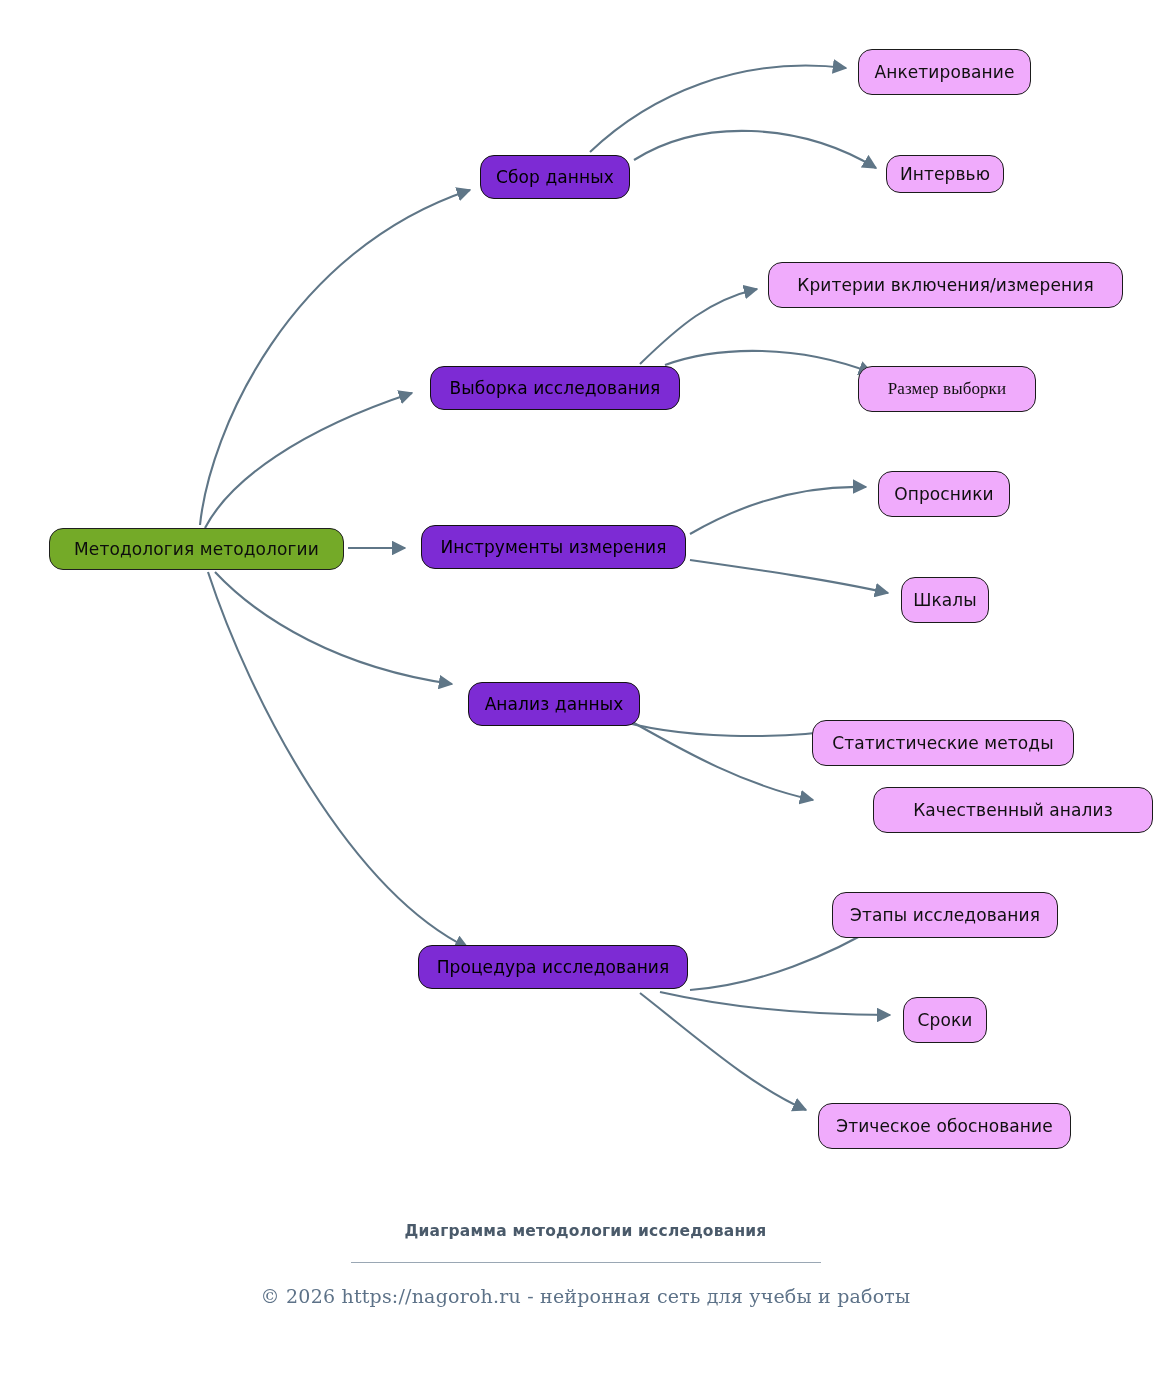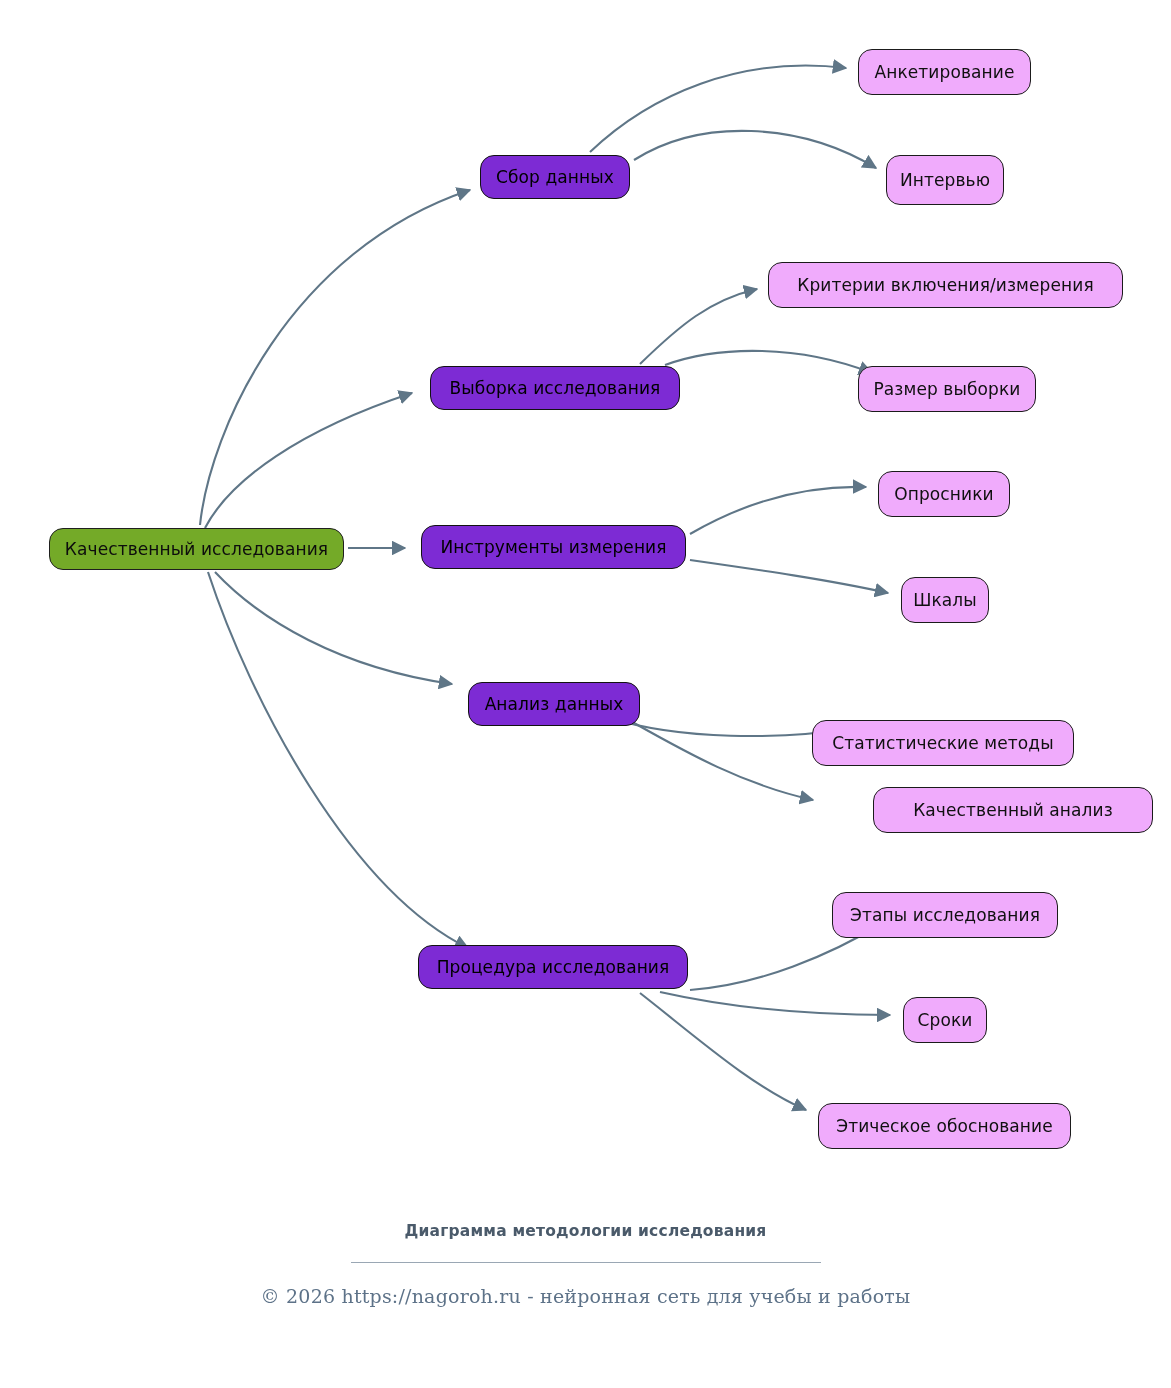--- a/index.html
+++ b/index.html
@@ -71,47 +71,47 @@
         <path d="M 610 718 C 680 740 780 740 855 728"></path>
         <path d="M 620 715 C 690 755 745 785 813 800"></path>
         <path d="M 690 990 C 760 985 830 955 885 922"></path>
         <path d="M 660 992 C 740 1010 820 1015 890 1015"></path>
         <path d="M 640 993 C 700 1040 750 1085 806 1110"></path>
       </g>
   </svg>
 
   <div id="node-layer">
       <div class="node node-root" style="left: 49px; top: 528px; width: 295px; height: 42px;">
-        <span>Качественный исследования</span>
+        <span>Методология методологии</span>
       </div>
       <div class="node node-branch" style="left: 480px; top: 155px; width: 150px; height: 44px;">
         <span>Сбор данных</span>
       </div>
       <div class="node node-branch" style="left: 430px; top: 366px; width: 250px; height: 44px;">
         <span>Выборка исследования</span>
       </div>
       <div class="node node-branch" style="left: 421px; top: 525px; width: 265px; height: 44px;">
         <span>Инструменты измерения</span>
       </div>
       <div class="node node-branch" style="left: 468px; top: 682px; width: 172px; height: 44px;">
         <span>Анализ данных</span>
       </div>
       <div class="node node-branch" style="left: 418px; top: 945px; width: 270px; height: 44px;">
         <span>Процедура исследования</span>
       </div>
       <div class="node node-leaf" style="left: 858px; top: 49px; width: 173px; height: 46px;">
         <span>Анкетирование</span>
       </div>
-      <div class="node node-leaf" style="left: 886px; top: 155px; width: 118px; height: 50px;">
+      <div class="node node-leaf" style="left: 886px; top: 155px; width: 118px; height: 38px;">
         <span>Интервью</span>
       </div>
       <div class="node node-leaf" style="left: 768px; top: 262px; width: 355px; height: 46px;">
         <span>Критерии включения/измерения</span>
       </div>
-      <div class="node node-leaf" style="left: 858px; top: 366px; width: 178px; height: 46px;">
+      <div class="node node-leaf" style="left: 858px; top: 366px; width: 178px; height: 46px; font-family: Liberation Serif, serif;">
         <span>Размер выборки</span>
       </div>
       <div class="node node-leaf" style="left: 878px; top: 471px; width: 132px; height: 46px;">
         <span>Опросники</span>
       </div>
       <div class="node node-leaf" style="left: 901px; top: 577px; width: 88px; height: 46px;">
         <span>Шкалы</span>
       </div>
       <div class="node node-leaf" style="left: 812px; top: 682px; width: 262px; height: 46px; margin-top: 38px;">
         <span>Статистические методы</span>

